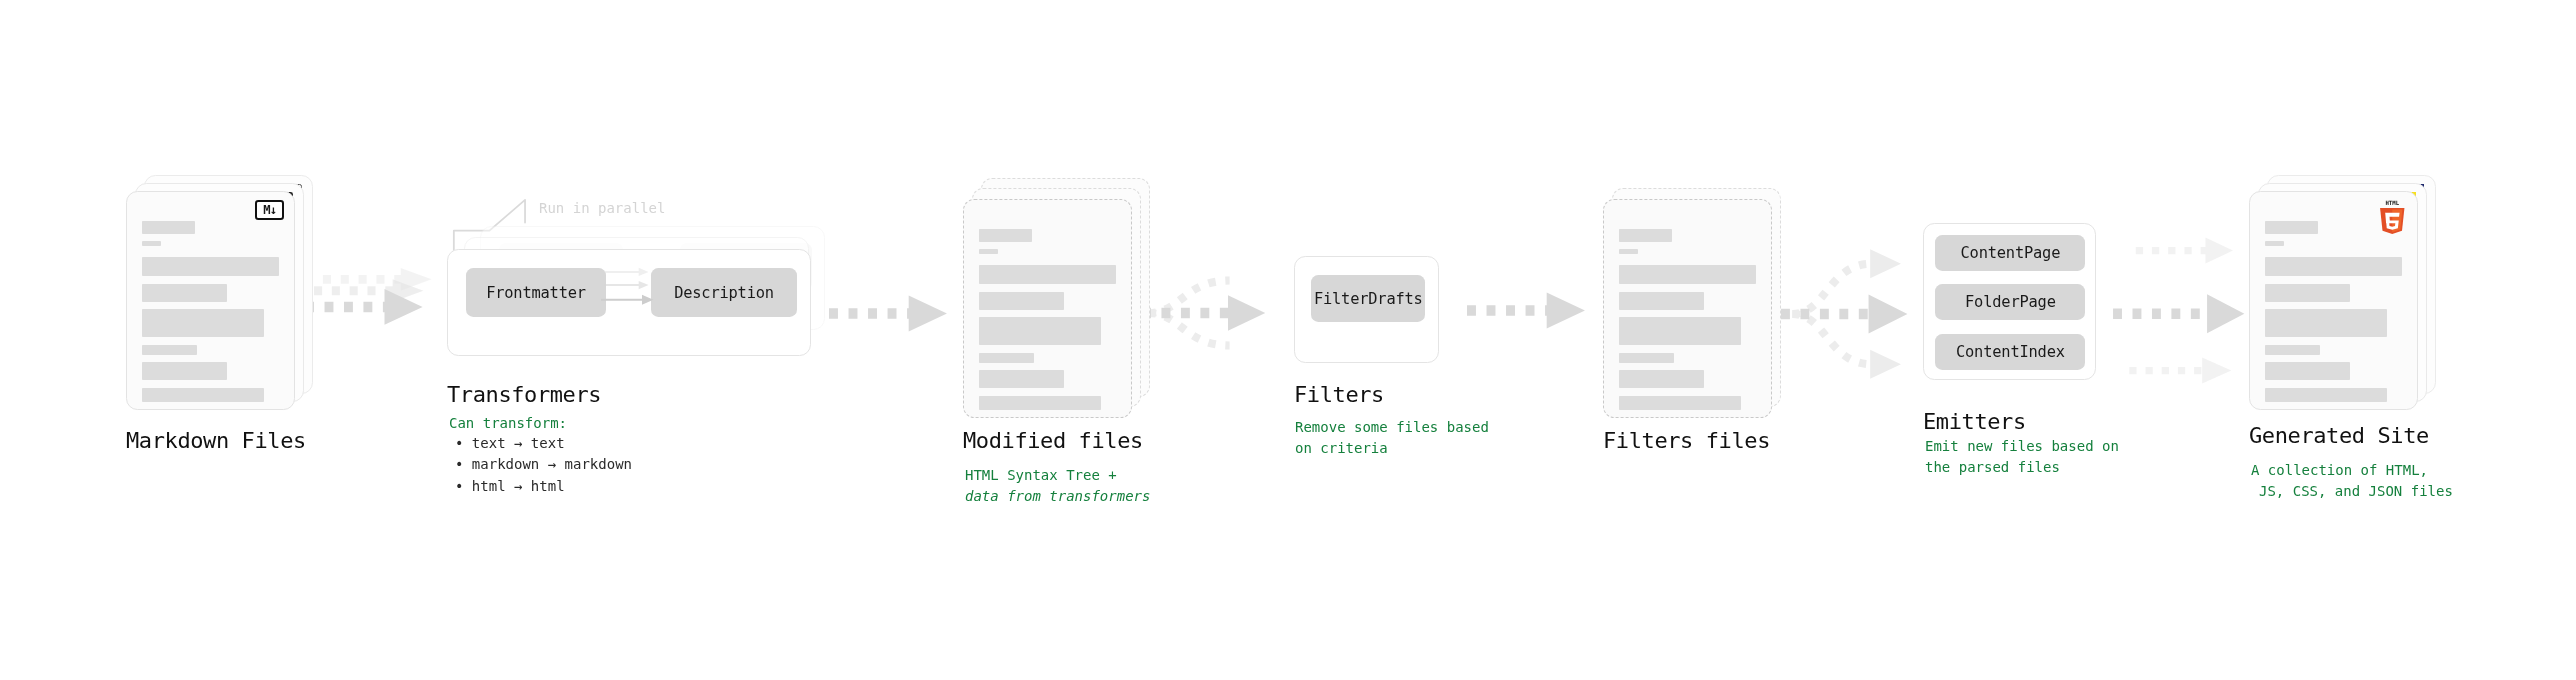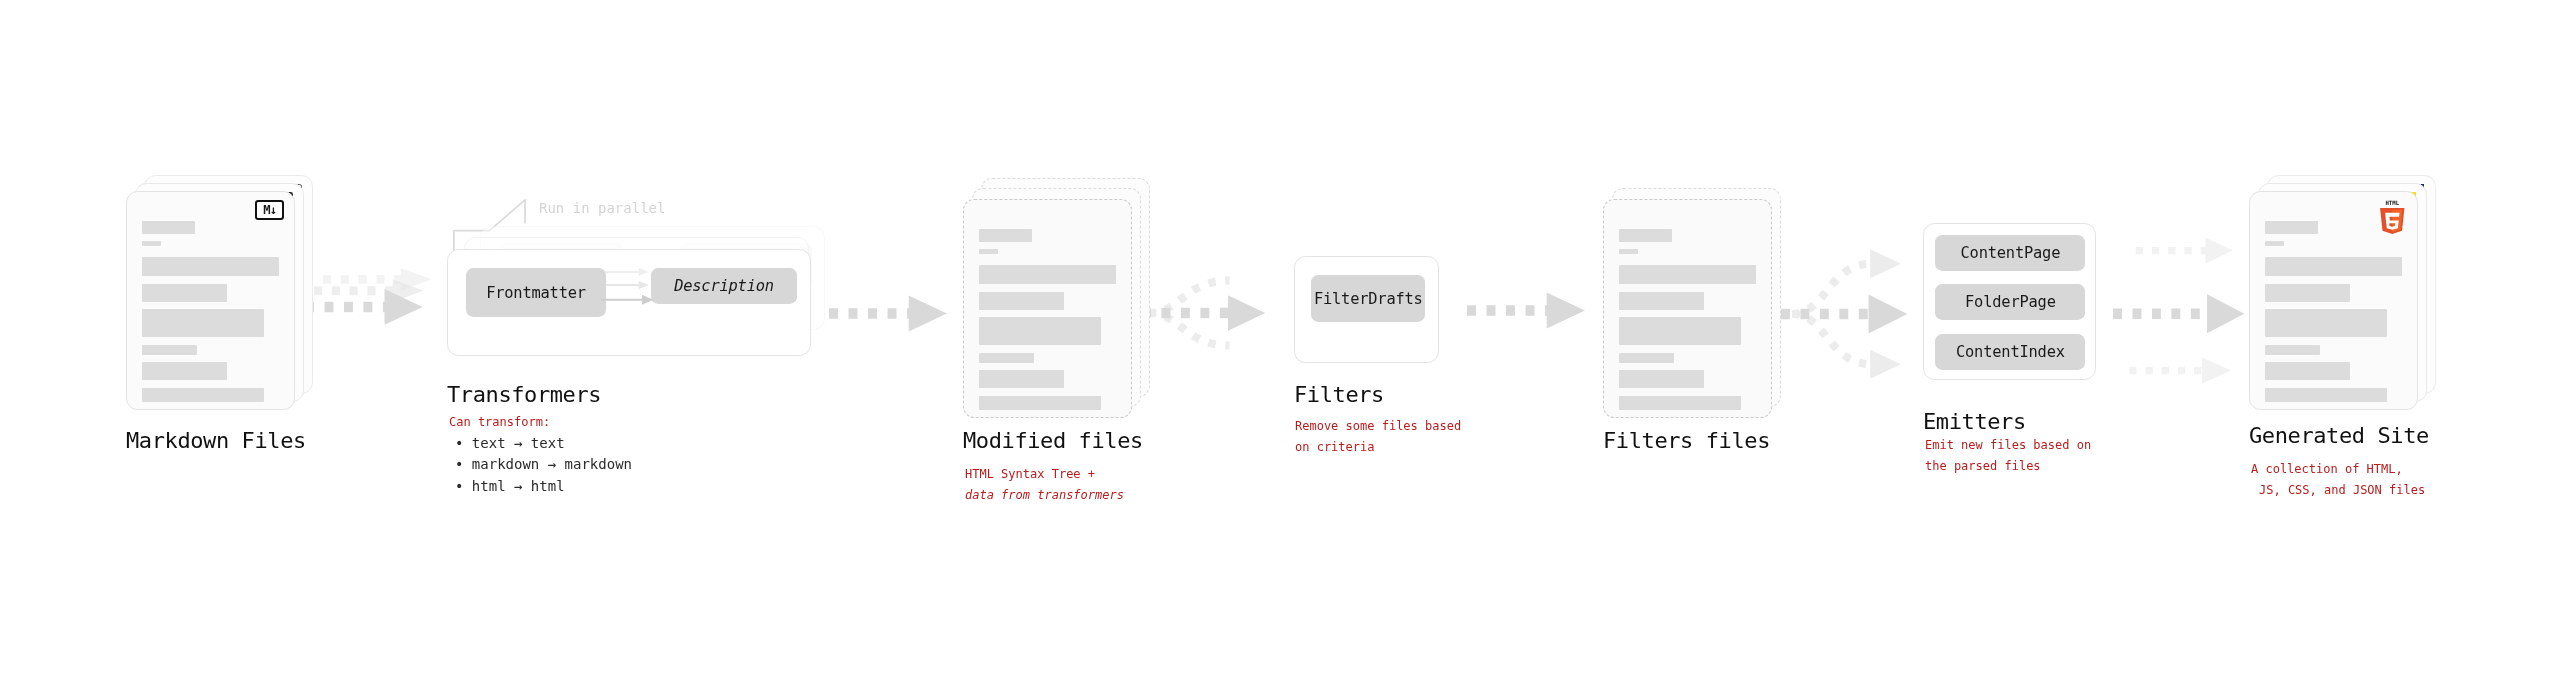--- a/index.html
+++ b/index.html
@@ -151,23 +151,23 @@
   
   .title {
     position: absolute;
     font-size: 22px;
     letter-spacing: -0.4px;
     color: #111;
     white-space: nowrap;
   }
   .subtitle {
     position: absolute;
-    font-size: 12px;
+    font-size: 14px;
     line-height: 1.5;
-    color: #b91c1c;
+    color: #15803d;
     white-space: pre;
   }
   .note-parallel {
     position: absolute;
     font-size: 14px;
     color: #d4d4d4;
     white-space: nowrap;
   }
 
   .bullets { list-style: none; }
@@ -237,21 +237,21 @@
       <div class="pill ghost2" style="left:199px; top:16.3px; width:132px; height:47px;"></div>
     </div>
 
     <div class="box ghost" style="left:17px; top:42px; width:345px; height:104px; opacity:0.7;">
       <div class="pill ghost" style="left:18px; top:16.3px; width:124px; height:47px;"></div>
       <div class="pill ghost" style="left:199px; top:16.3px; width:132px; height:47px;"></div>
     </div>
 
     <div class="box" style="left:0px; top:54px; width:364px; height:107px;">
       <div class="pill" style="left:18px; top:18px; width:140px; height:49px;">Frontmatter</div>
-      <div class="pill" style="left:203px; top:18px; width:146px; height:36px;font-style:italic;">Description</div>
+      <div class="pill" style="left:203px; top:18px; width:146px; height:49px;">Description</div>
     </div>
 
     <svg style="position:absolute; left:154px; top:72px;" width="59" height="59" viewBox="0 0 72 72">
       <g opacity="0.45">
         <line x1="4" y1="6" x2="48" y2="6" stroke="#dcdcdc" stroke-width="2.4"></line>
         <polygon points="46,1 58,6 46,11" fill="#dcdcdc"></polygon>
       </g>
       <g opacity="0.6">
         <line x1="4" y1="22" x2="48" y2="22" stroke="#d6d6d6" stroke-width="2.4"></line>
         <polygon points="46,17 58,22 46,27" fill="#d6d6d6"></polygon>

